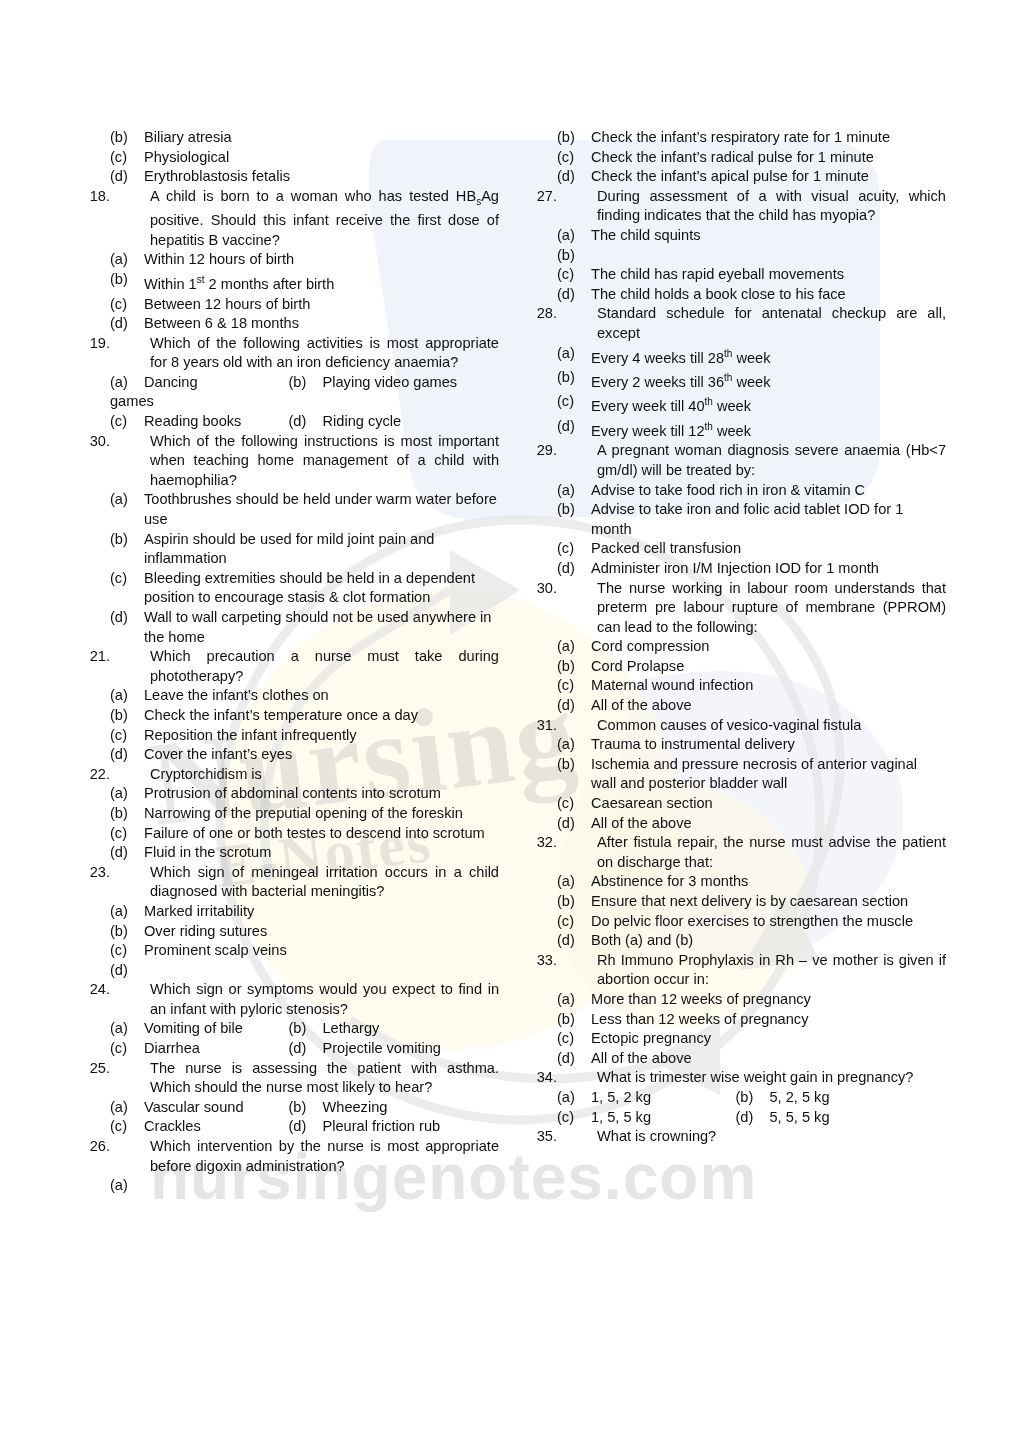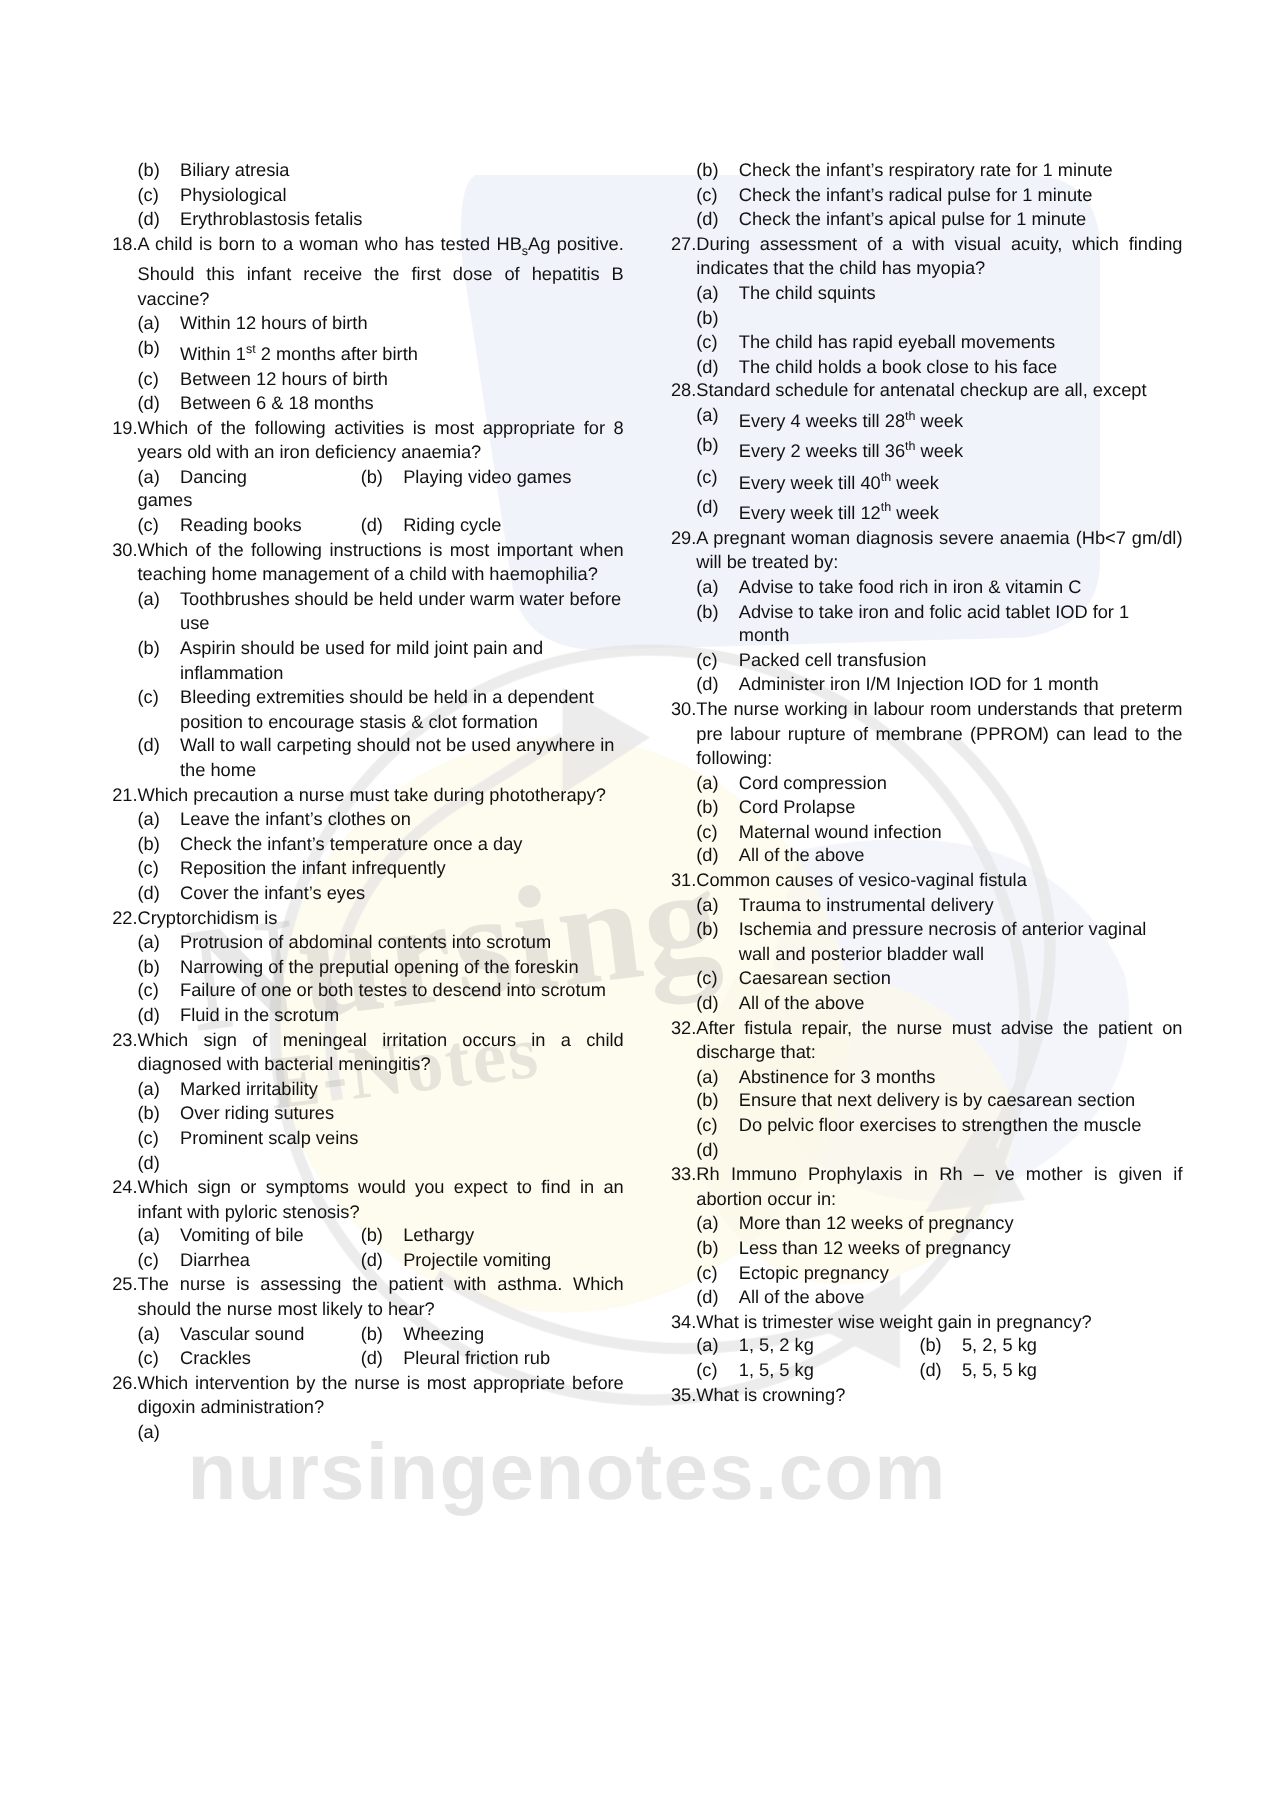--- a/index.html
+++ b/index.html
@@ -90,20 +90,21 @@
     width: 32px;
     flex: 0 0 32px;
     text-align: right;
   }
   .q-body {
     flex: 1 1 auto;
   }
   .q-text {
     text-align: justify;
     text-justify: inter-word;
+    margin-left: 40px;
   }
   .opt {
     display: flex;
   }
   .opt-ind {
     width: 32px;
     flex: 0 0 32px;
   }
   .opt-lbl {
     width: 34px;
@@ -549,20 +550,21 @@
         <span class="opt-txt">Ensure that next delivery is by caesarean section</span>
       </div>
       <div class="opt">
         <span class="opt-ind"></span>
         <span class="opt-lbl">(c)</span>
         <span class="opt-txt">Do pelvic floor exercises to strengthen the muscle</span>
       </div>
       <div class="opt">
         <span class="opt-ind"></span>
         <span class="opt-lbl">(d)</span>
+        <span class="opt-txt">Both (a) and (b)</span>
       </div>
 
       <div class="q">
         <span class="q-num">33.</span>
         <span class="q-body q-text">Rh Immuno Prophylaxis in Rh – ve mother is given if abortion occur in:</span>
       </div>
       <div class="opt">
         <span class="opt-ind"></span>
         <span class="opt-lbl">(a)</span>
         <span class="opt-txt">More than 12 weeks of pregnancy</span>

